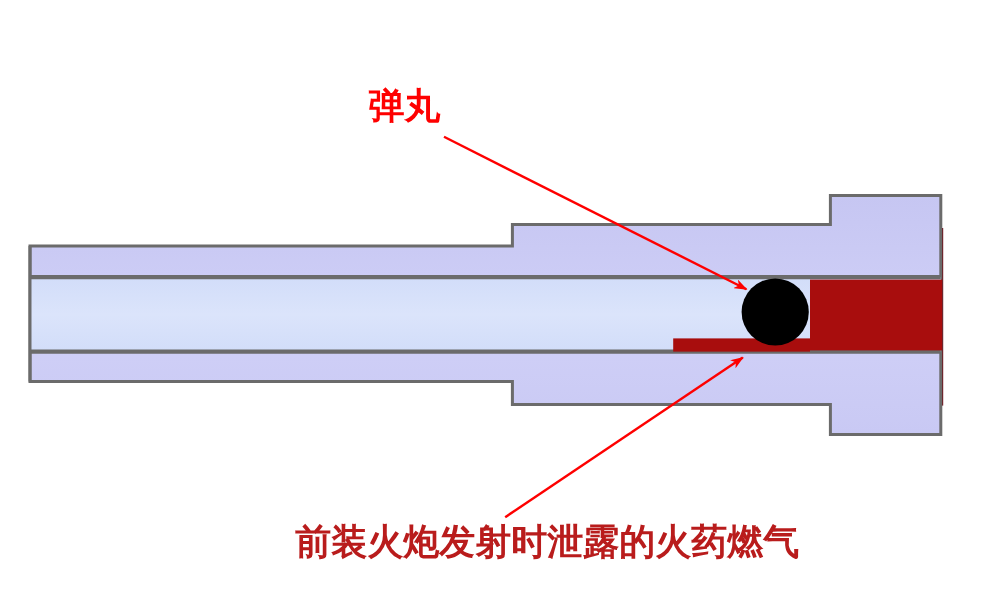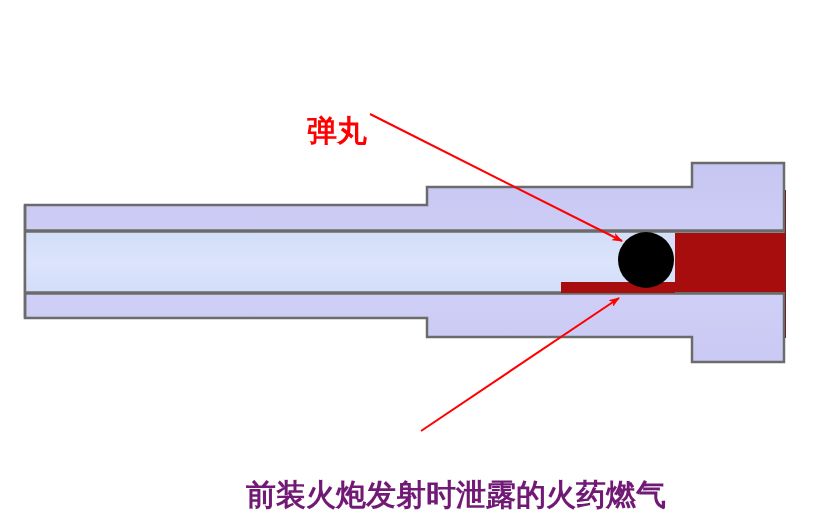--- a/index.html
+++ b/index.html
@@ -25,21 +25,20 @@
     height: 513px;
     display: block;
   }
   .label {
     position: absolute;
     color: #fe0000;
     font-weight: bold;
     white-space: nowrap;
     font-family: "DejaVu Sans", "Liberation Sans", sans-serif;
     letter-spacing: 0px;
-    margin-top: 42px;
   }
   #label-projectile {
     left: 307px;
     top: 72px;
     font-size: 30px;
     line-height: 34px;
   }
   #label-gas {
     left: 246px;
     top: 436px;
@@ -84,15 +83,15 @@
     <line x1="25" y1="205" x2="25" y2="318" stroke="#6b6b6b" stroke-width="2.5"></line>
 
     <circle id="projectile-ball" cx="646" cy="260" r="28" fill="#000000"></circle>
 
     <line id="projectile-arrow" x1="370" y1="114" x2="622" y2="241" stroke="#fe0000" stroke-width="2" marker-end="url(#arrowhead)"></line>
     <line id="gas-arrow" x1="421" y1="431" x2="619" y2="298" stroke="#fe0000" stroke-width="2" marker-end="url(#arrowhead)"></line>
   </svg>
 
   <div class="label" id="label-projectile" style="left: 307px; top: 72px; font-size: 30px; color: rgb(254, 0, 0);">弹丸</div>
 
-  <div class="label" id="label-gas" style="left: 246px; top: 436px; font-size: 30px; color: #701a75;">前装火炮发射时泄露的火药燃气</div>
+  <div class="label" id="label-gas" style="left: 246px; top: 436px; font-size: 30px; color: #b91c1c;">前装火炮发射时泄露的火药燃气</div>
 
 </div>
 
 </body></html>

